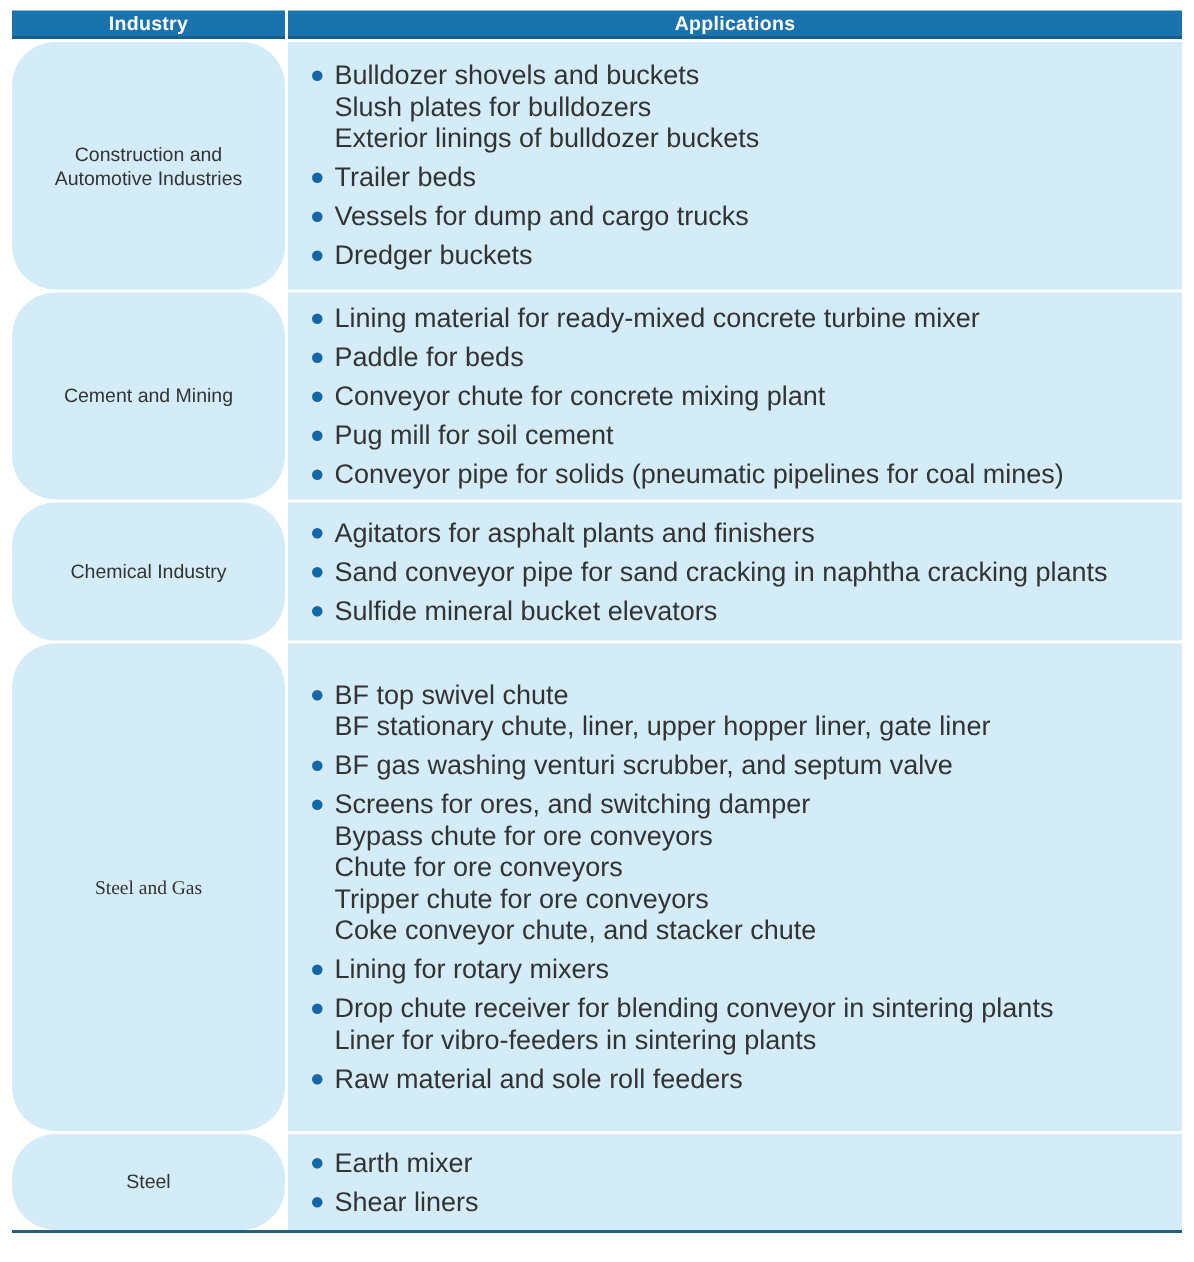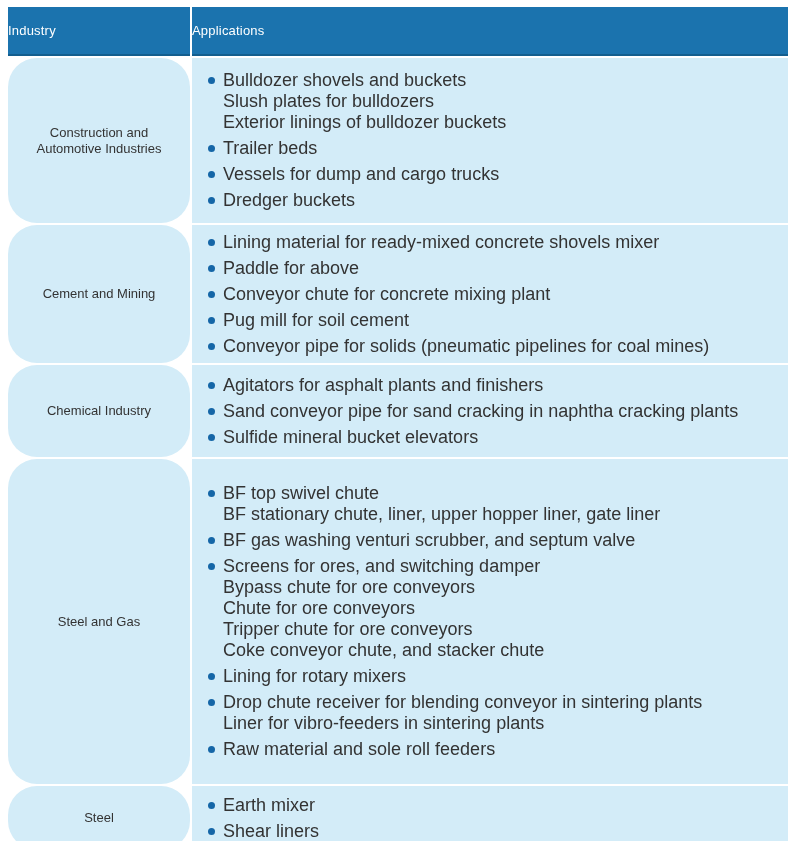--- a/index.html
+++ b/index.html
@@ -28,24 +28,24 @@
   }
   #rows .grid-row:last-child { margin-bottom: 0; }
   .cell {
     display: flex;
     align-items: center;
     box-sizing: border-box;
   }
   .header-cell {
     background: var(--header-bg, #1b73ae);
     color: #ffffff;
-    height: 49px;
-    justify-content: flex-start;
+    height: 19px;
+    justify-content: center;
     font-size: 13px;
-    font-weight: normal;
+    font-weight: bold;
     letter-spacing: 0.2px;
     border-bottom: 2px solid var(--header-edge, #135e8e);
   }
   .industry-cell {
     background: var(--row-bg, #d3ecf8);
     justify-content: center;
     text-align: center;
     color: #333333;
     font-size: 13px;
     line-height: 16px;
@@ -106,22 +106,22 @@
             </div>
     </div>
   </div>
 
   <div class="grid-row">
     <div class="cell industry-cell" style="min-height: 138px;">
       <span class="industry-label">Cement and Mining</span>
     </div>
     <div class="cell apps-cell" style="min-height: 138px;">
       <div class="apps-list">
-              <div class="line"><span class="dot"></span><span>Lining material for ready-mixed concrete shovels mixer</span></div>
-              <div class="line"><span class="dot"></span><span>Paddle for above</span></div>
+              <div class="line"><span class="dot"></span><span>Lining material for ready-mixed concrete turbine mixer</span></div>
+              <div class="line"><span class="dot"></span><span>Paddle for beds</span></div>
               <div class="line"><span class="dot"></span><span>Conveyor chute for concrete mixing plant</span></div>
               <div class="line"><span class="dot"></span><span>Pug mill for soil cement</span></div>
               <div class="line"><span class="dot"></span><span>Conveyor pipe for solids (pneumatic pipelines for coal mines)</span></div>
             </div>
     </div>
   </div>
 
   <div class="grid-row">
     <div class="cell industry-cell" style="min-height: 92px;">
       <span class="industry-label">Chemical Industry</span>
@@ -129,21 +129,21 @@
     <div class="cell apps-cell" style="min-height: 92px;">
       <div class="apps-list">
               <div class="line"><span class="dot"></span><span>Agitators for asphalt plants and finishers</span></div>
               <div class="line"><span class="dot"></span><span>Sand conveyor pipe for sand cracking in naphtha cracking plants</span></div>
               <div class="line"><span class="dot"></span><span>Sulfide mineral bucket elevators</span></div>
             </div>
     </div>
   </div>
 
   <div class="grid-row">
-    <div class="cell industry-cell" style="min-height: 325px;">
+    <div class="cell industry-cell" style="min-height: 325px; font-family: Liberation Serif, serif;">
       <span class="industry-label">Steel and Gas</span>
     </div>
     <div class="cell apps-cell" style="min-height: 325px;">
       <div class="apps-list">
               <div class="line"><span class="dot"></span><span>BF top swivel chute</span></div>
               <div class="line cont"><span>BF stationary chute, liner, upper hopper liner, gate liner</span></div>
               <div class="line"><span class="dot"></span><span>BF gas washing venturi scrubber, and septum valve</span></div>
               <div class="line"><span class="dot"></span><span>Screens for ores, and switching damper</span></div>
               <div class="line cont"><span>Bypass chute for ore conveyors</span></div>
               <div class="line cont"><span>Chute for ore conveyors</span></div>

